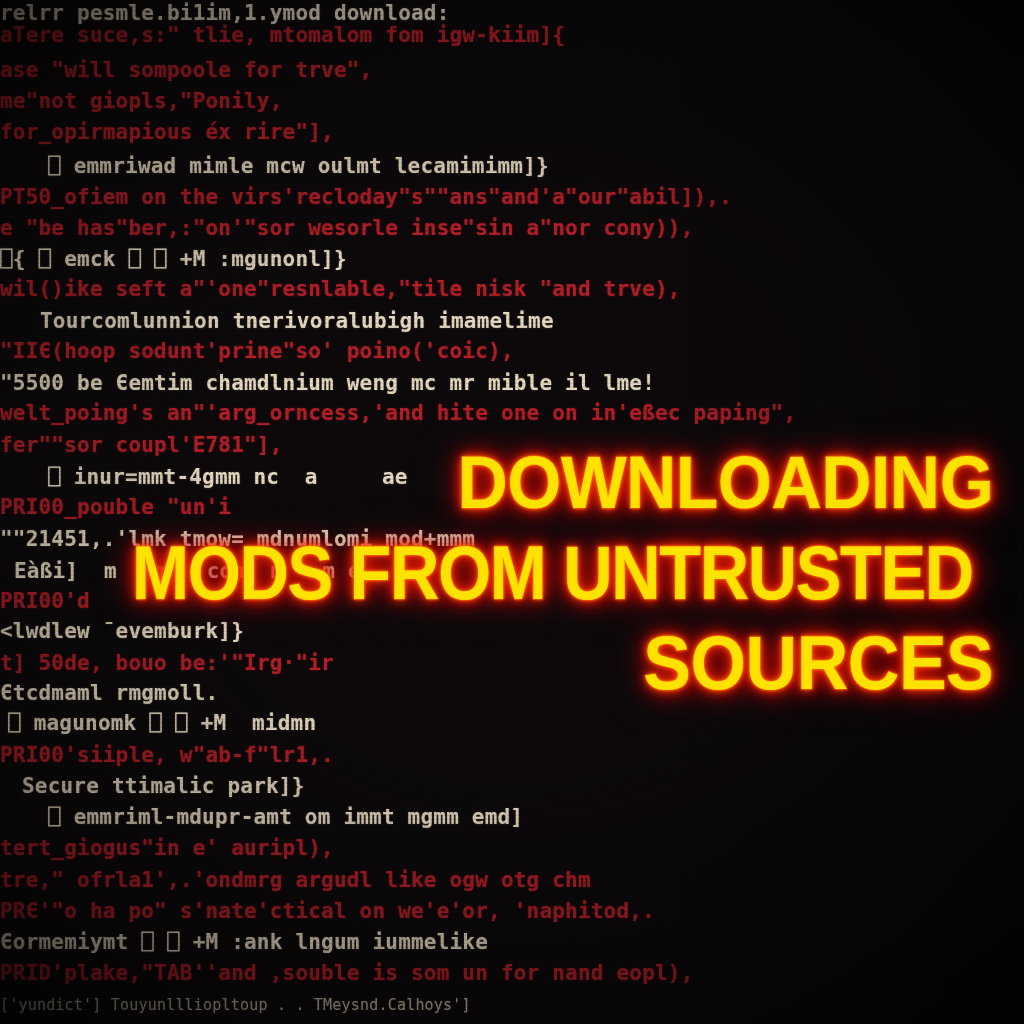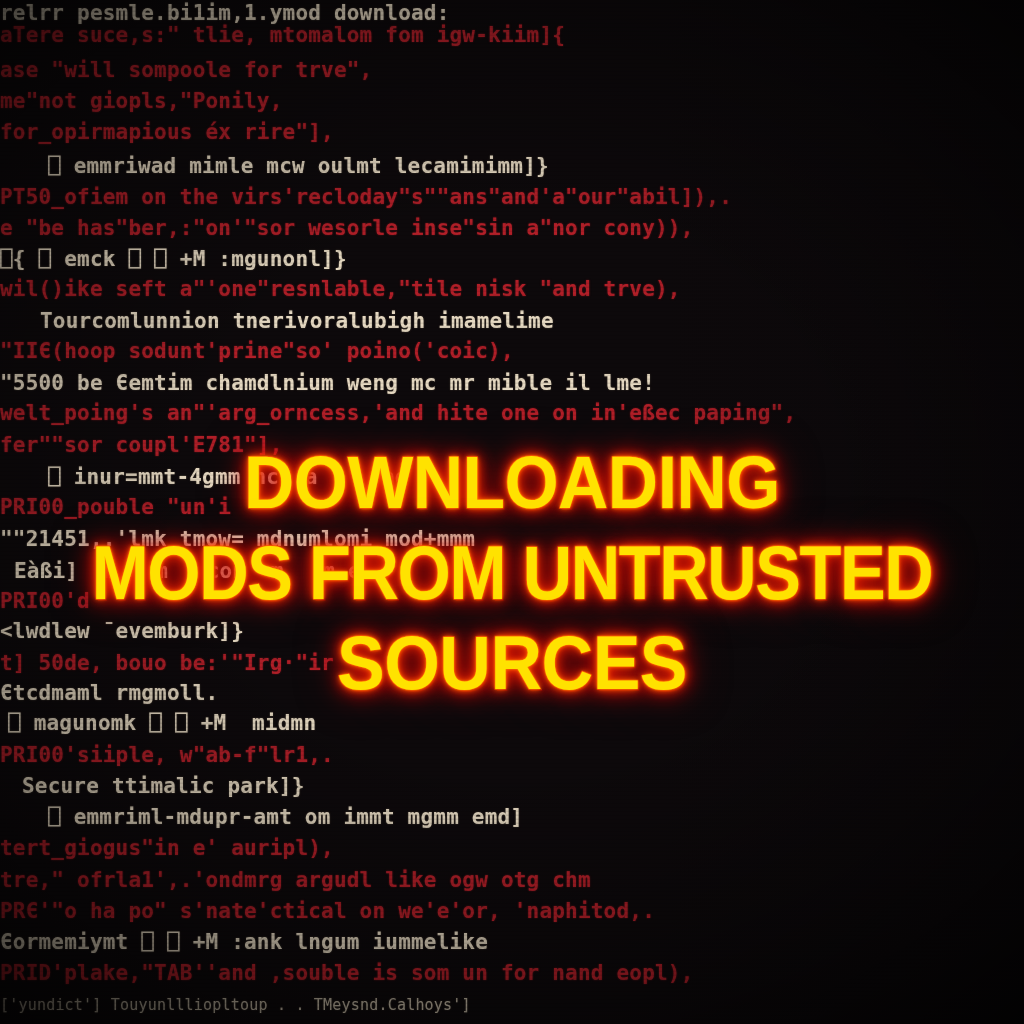--- a/index.html
+++ b/index.html
@@ -100,21 +100,21 @@
       rgba(9,6,8,0.55) 100%);
   }
 
   
   #headline {
     position: absolute;
     left: 0;
     top: 438px;
     width: 1024px;
     z-index: 5;
-    text-align: center;
+    text-align: right;
     font-family: "Liberation Sans", "DejaVu Sans", sans-serif;
     font-weight: 700;
     font-style: normal;
     text-transform: uppercase;
     user-select: none;
   }
 
   .hl {
     display: block;
     color: #ffe200;

